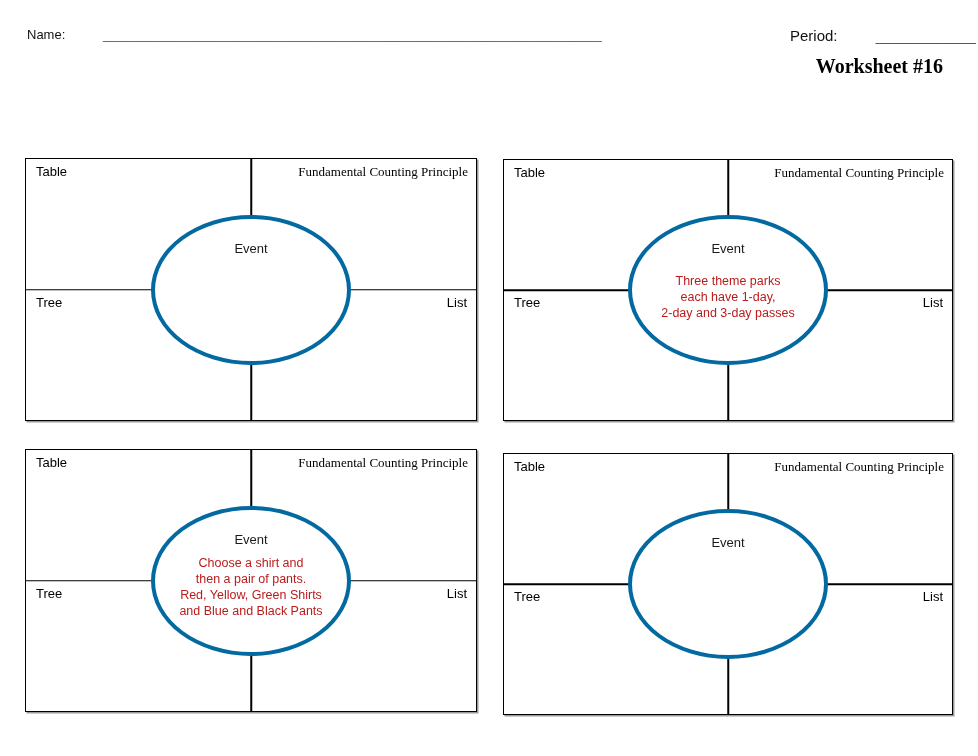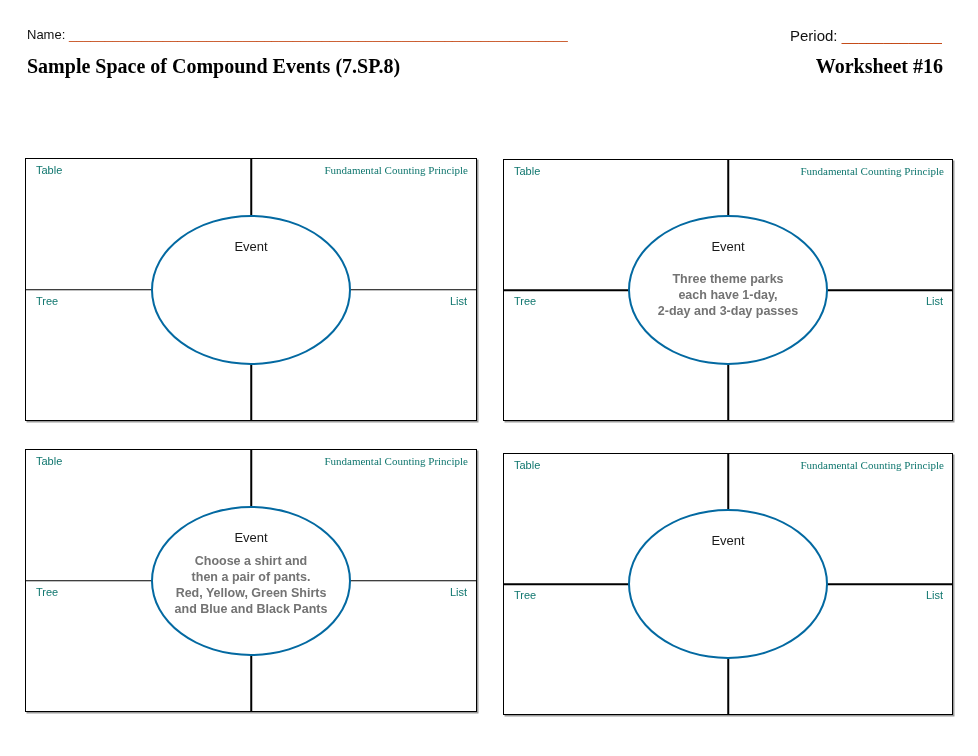--- a/index.html
+++ b/index.html
@@ -7,21 +7,21 @@
   body {
     width: 978px; height: 756px;
     position: relative;
     font-family: "Liberation Sans", sans-serif;
     color: #111;
   }
   .page { position: absolute; inset: 0; background: #fff; }
 
   
   .name-row { position: absolute; top: 27px; left: 27px; font-size: 13px; white-space: nowrap; }
-  .blank-line { letter-spacing: 0; color: #c2410c; }
+  .blank-line { letter-spacing: 0; color: #1d4ed8; margin-left: 34px; }
   .period-row { position: absolute; top: 27px; left: 790px; font-size: 15px; white-space: nowrap; }
 
   .title { position: absolute; top: 55px; left: 27px;
            font-family: "Liberation Serif", serif; font-weight: bold; font-size: 20px; color: #000; }
   .worksheet-no { position: absolute; top: 55px; right: 35px;
            font-family: "Liberation Serif", serif; font-weight: bold; font-size: 20px; color: #000; }
 
   .instructions { position: absolute; top: 106px; left: 27px; width: 930px;
            font-size: 13.5px; line-height: 22px; white-space: pre-line; color: #1a1a1a; }
 
@@ -31,47 +31,46 @@
   .box-1 { left: 25px;  top: 158px; width: 452px; height: 263px; }
   .box-2 { left: 503px; top: 159px; width: 450px; height: 262px; }
   .box-3 { left: 25px;  top: 449px; width: 452px; height: 263px; }
   .box-4 { left: 503px; top: 453px; width: 450px; height: 262px; }
 
   .v-line { position: absolute; left: 50%; top: 0; bottom: 0; width: 1.5px;
             background: #000; transform: translateX(-50%); }
   .h-line { position: absolute; top: 50%; left: 0; right: 0; height: 1.5px;
             background: #000; transform: translateY(-50%); }
 
-  .qlbl { position: absolute; font-size: 11px; color: #0f766e; white-space: nowrap; }
+  .qlbl { position: absolute; font-size: 13px; color: #000000; white-space: nowrap; }
   .lbl-table { top: 5px; left: 10px; }
   .lbl-fcp   { top: 5px; right: 8px; font-family: Liberation Serif, serif; }
   .lbl-tree  { top: calc(50% + 5px); left: 10px; }
   .lbl-list  { top: calc(50% + 5px); right: 9px; }
 
   .ellipse { position: absolute; left: 50%; top: 50%; width: 200px; height: 150px;
              transform: translate(-50%, -50%);
-             border: 2px solid #0369a1; border-radius: 50%;
+             border: 4px solid #0369a1; border-radius: 50%;
              background: #fff; text-align: center; }
   .event-heading { margin-top: 22px; font-size: 13px; color: #1a1a1a; }
-  .event-desc { font-size: 12.5px; line-height: 16px; white-space: pre-line; color: #737373; font-weight: bold; }
+  .event-desc { font-size: 12.5px; line-height: 16px; white-space: pre-line; color: #b91c1c; }
   .box-1 .event-desc { margin-top: 32px; }
   .box-2 .event-desc { margin-top: 17px; }
   .box-3 .event-desc { margin-top: 8px; }
   .box-4 .event-desc { margin-top: 21px; }
 </style>
 </head>
 <body>
 
 <div class="page">
 
   <div class="name-row"><span>Name:</span> <span class="blank-line">_____________________________________________________________________</span></div>
 
   <div class="period-row"><span>Period:</span> <span class="blank-line">____________</span></div>
 
-  <div class="title">Sample Space of Compound Events (7.SP.8)</div>
   <div class="worksheet-no">Worksheet #16</div>
 
 
   <div class="ebox box-1">
     <div class="v-line"></div>
     <div class="h-line"></div>
     <div class="qlbl lbl-table">Table</div>
     <div class="qlbl lbl-fcp">Fundamental Counting Principle</div>
     <div class="qlbl lbl-tree">Tree</div>
     <div class="qlbl lbl-list">List</div>

